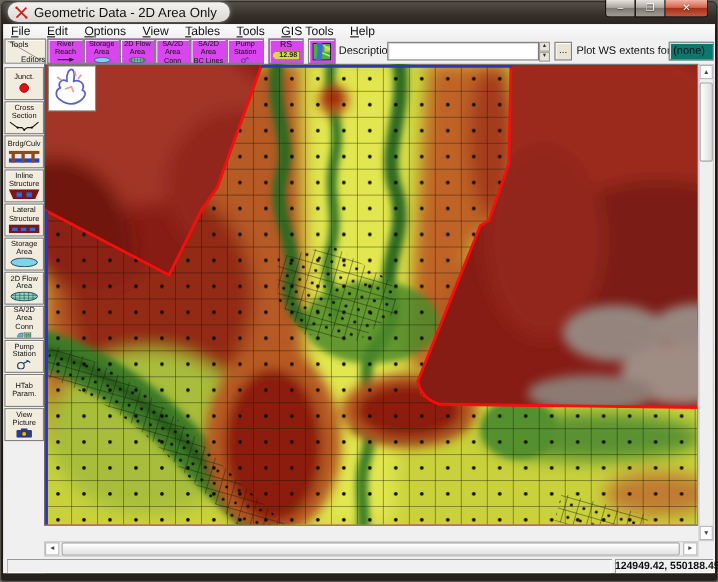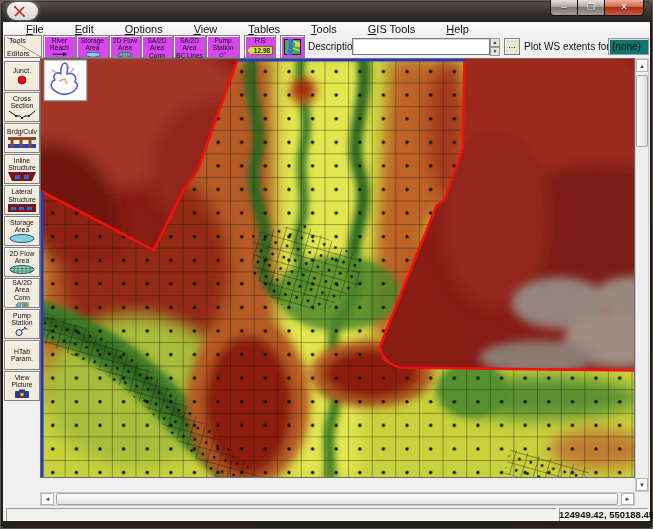--- a/index.html
+++ b/index.html
@@ -29,37 +29,37 @@
   .win-btn.close{
     width:40px;border-radius:0 0 4px 0;
     background:linear-gradient(#f0b3a4 0%,#d4654c 45%,#a72f16 50%,#c65a40 100%);
   }
   
   .client{position:absolute;left:3px;top:22px;width:647px;height:499px;background:#f0f0f0;}
   .menubar{
     position:absolute;left:0;top:0;width:647px;height:13px;display:flex;align-items:center;
     gap:15px;padding-left:7px;background:linear-gradient(#fbfbfb,#f0f0f0);font-size:11px;
   }
-  .menu-item{white-space:nowrap;cursor:default;margin-left:16px;}
+  .menu-item{white-space:nowrap;cursor:default;}
   
   .toolbar{position:absolute;left:0;top:13px;width:647px;height:23px;}
   .tbtn{
     position:absolute;top:0;height:23px;background:#d946ef;
     border:1px solid #808080;box-shadow:inset 1px 1px 0 #fff;
     font-size:6.6px;line-height:1.12;text-align:center;white-space:pre-line;
     display:flex;flex-direction:column;align-items:center;justify-content:flex-start;padding-top:1px;
   }
   .tbtn .ticon{margin-top:0px;}
   .btn-tools{
     left:1px;width:38px;
     background-image:linear-gradient(to bottom left,rgba(0,0,0,0) 48%,#8a8a8a 50%,rgba(0,0,0,0) 52%);
     background-color:#f1ecdd;font-size:7.2px;
   }
   .btn-tools .l1{align-self:flex-start;margin-left:4px;}
-  .btn-tools .l2{align-self:flex-start;margin-left:2px;margin-top:5px;}
+  .btn-tools .l2{align-self:flex-start;margin-left:14px;margin-top:5px;}
   .tb-label{position:absolute;top:6px;font-size:10px;white-space:nowrap;}
   .desc-input{
     position:absolute;left:349px;top:3px;width:138px;height:17px;border:1px solid #7a7a7a;
     background:#fff;font-size:10px;padding:0 3px;box-shadow:inset 1px 1px 0 #d7d7d7;
   }
   .spinner{position:absolute;left:487px;top:3px;width:10px;height:17px;display:flex;flex-direction:column;}
   .spin{flex:1;font-size:5px;line-height:7px;text-align:center;background:#e8e4d8;border:1px solid #9a9a9a;color:#333;}
   .dots-btn{
     position:absolute;left:501px;top:3px;width:16px;height:17px;background:#e9e4d4;
     border:1px solid #808080;box-shadow:inset 1px 1px 0 #fff;font-size:9px;line-height:13px;text-align:center;
@@ -108,20 +108,21 @@
 
 <div id="window">
 
   <div class="titlebar">
     <div class="title-chip">
       <svg width="13" height="13" viewBox="0 0 13 13">
         <path d="M2,2 L11,11 M11,2 L2,11" stroke="#c92318" stroke-width="1.6" fill="none"></path>
         <circle cx="2" cy="2" r="1.1" fill="#c92318"></circle>
           <circle cx="11" cy="11" r="1.1" fill="#c92318"></circle>
       </svg>
+      <span>Geometric Data - 2D Area Only</span>
     </div>
     <div class="win-controls">
       <div class="win-btn minimize">–</div>
       <div class="win-btn maximize">❐</div>
       <div class="win-btn close">✕</div>
     </div>
   </div>
 
   <div class="client">
 

